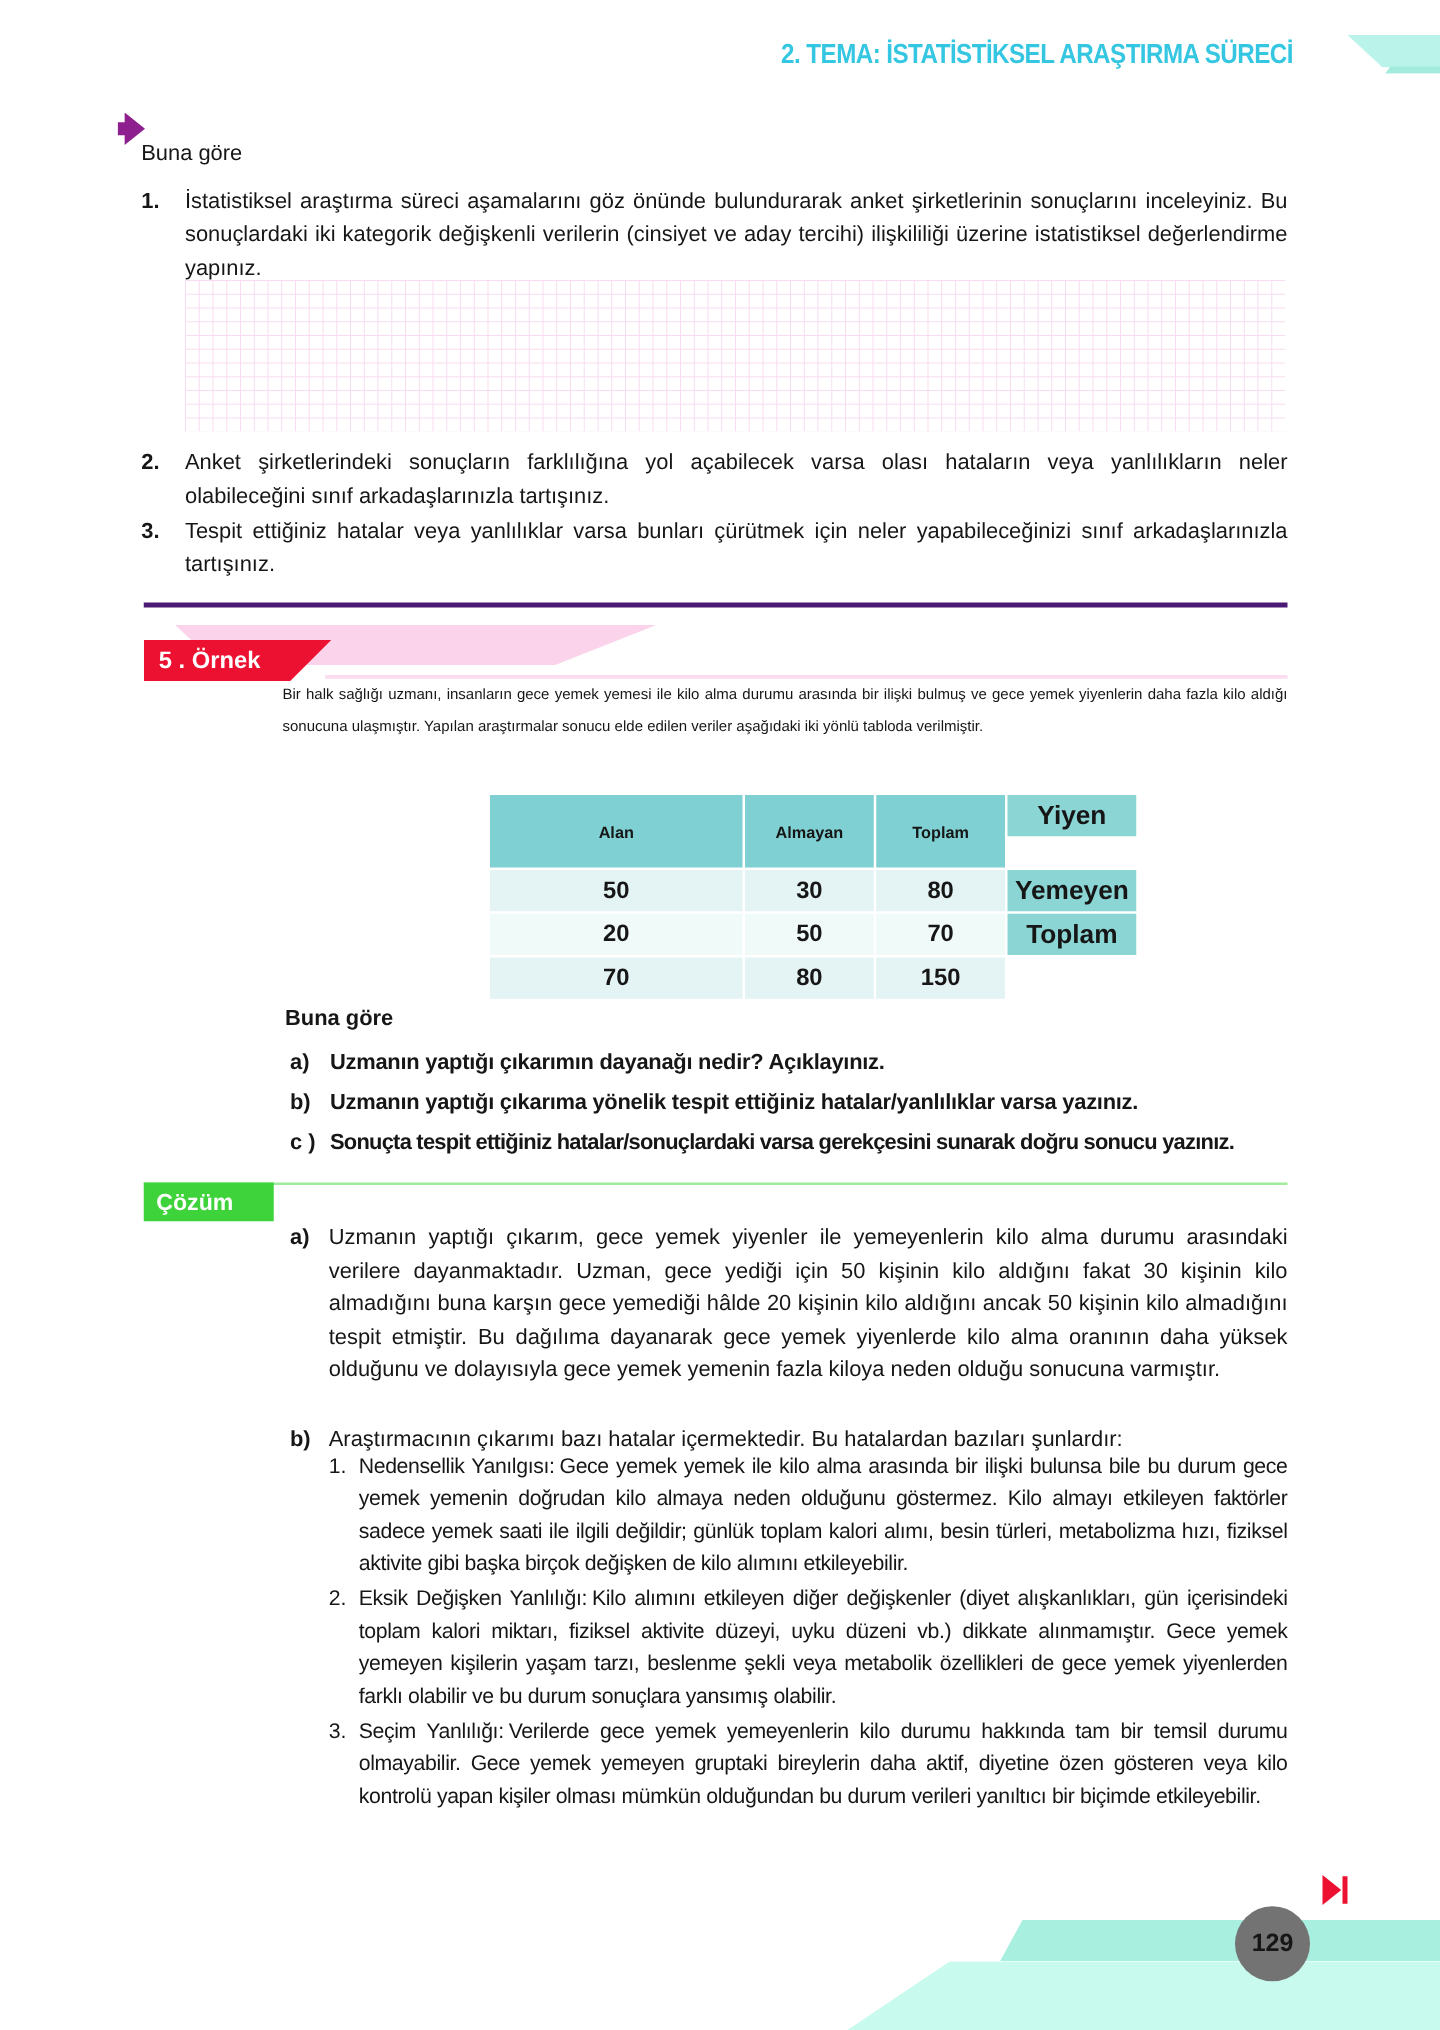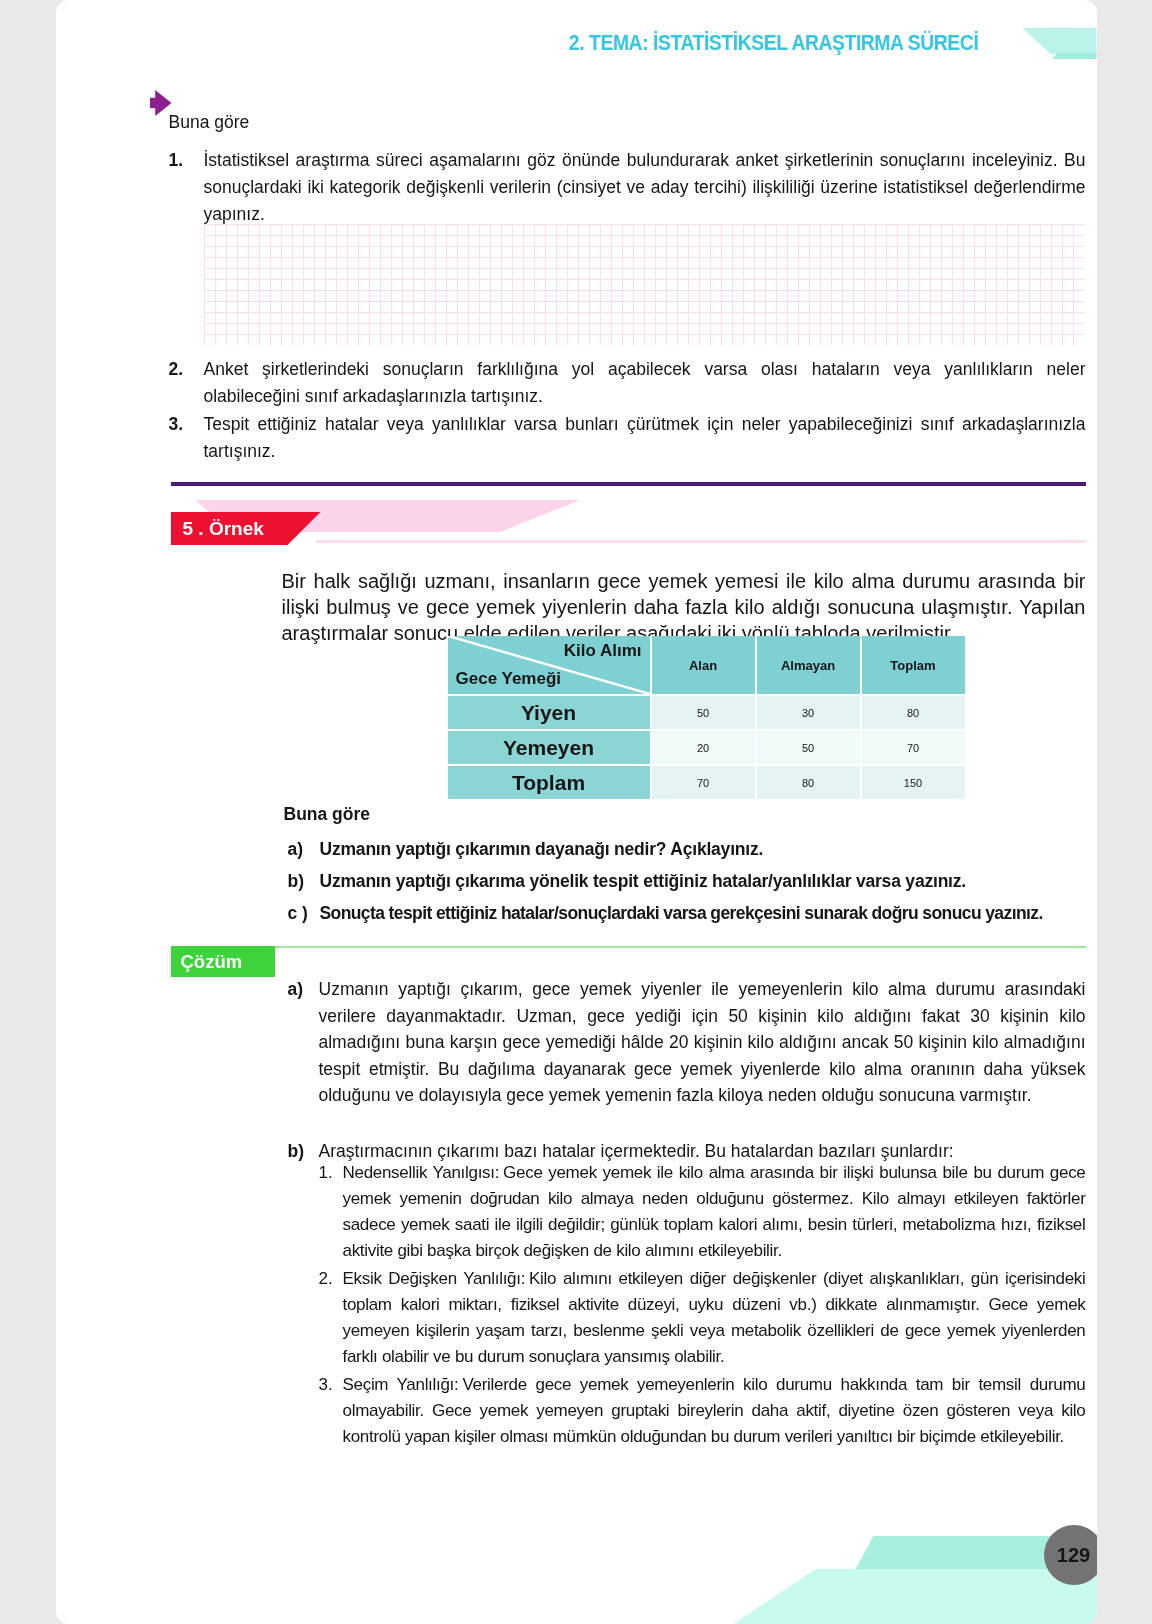--- a/index.html
+++ b/index.html
@@ -13,22 +13,22 @@
     --green-line:#a0eb9b;
     --teal-head:#7fd0d2;
     --teal-label:#8bd5d5;
     --cell-a:#e4f3f4;
     --cell-b:#f0faf9;
     --foot-dark:#a9efdf;
     --foot-light:#c9faee;
     --ink:#161616;
   }
   html,body{margin:0;padding:0;background:#e9e9e9;}
-  #page{position:relative;width:1041px;height:1624px;background:#fff;margin:0 auto;
-        font-family:"Liberation Sans",sans-serif;color:var(--ink);overflow:hidden;border-radius:13px;}
+  #page{position:relative;width:1152px;height:1624px;background:#fff;margin:0 auto;
+        font-family:"Liberation Sans",sans-serif;color:var(--ink);overflow:hidden;}
 
   
   .hdr-title{position:absolute;top:30px;right:118px;font-size:22px;font-weight:700;
              color:var(--cyan);letter-spacing:-0.5px;transform:scaleX(0.88);transform-origin:right center;white-space:nowrap;}
   .hdr-deco-1{position:absolute;top:28px;right:0;width:74px;height:26px;background:#baf3e9;
               clip-path:polygon(0 0,100% 0,100% 100%,38% 100%);}
   .hdr-deco-2{position:absolute;top:53px;right:0;width:44px;height:6px;background:#a3ebdd;
               clip-path:polygon(10% 0,100% 0,100% 100%,0 100%);}
 
   
@@ -47,34 +47,34 @@
   .purple-rule{position:absolute;left:115px;top:482px;width:915px;height:4px;background:var(--rule-purple);}
 
   
   .ornek-pink{position:absolute;left:140px;top:500px;width:385px;height:32px;background:var(--pink);
               clip-path:polygon(0 0,100% 0,79% 100%,9% 100%);}
   .ornek-line{position:absolute;left:260px;top:540px;width:770px;height:3px;background:var(--pink-line);}
   .ornek-label{position:absolute;left:115px;top:512px;width:150px;height:33px;background:var(--red);
                clip-path:polygon(0 0,100% 0,78% 100%,0 100%);
                color:#fff;font-weight:700;font-size:19px;line-height:33px;padding-left:12px;box-sizing:border-box;}
 
-  .ex-par{position:absolute;left:226px;top:568px;width:804px;font-size:20px;line-height:26px;text-align:justify;}
+  .ex-par{position:absolute;left:226px;top:542px;width:804px;font-size:12px;line-height:26px;text-align:justify;}
 
   
   .tbl{position:absolute;left:392px;top:636px;display:grid;
        grid-template-columns:202px 103px 103px 103px;grid-auto-rows:auto;gap:2px;background:#fff;}
   .tbl .corner{position:relative;width:202px;height:58px;background:var(--teal-head);}
   .tbl .corner svg{position:absolute;left:0;top:0;}
   .corner-top{position:absolute;right:8px;top:5px;font-weight:700;font-size:17px;}
   .corner-bottom{position:absolute;left:8px;bottom:5px;font-weight:700;font-size:17px;}
   .tbl .hcell{height:58px;background:var(--teal-head);font-weight:700;font-size:13px;
               display:flex;align-items:center;justify-content:center;}
   .tbl .rlabel{height:33px;background:var(--teal-label);font-weight:700;font-size:21px;
                display:flex;align-items:center;justify-content:center;}
-  .tbl .dcell{height:33px;font-size:11px;display:flex;align-items:center;justify-content:center;}
+  .tbl .dcell{height:33px;font-size:19px;display:flex;align-items:center;justify-content:center;font-weight:bold;}
   .tbl .row-a{background:var(--cell-a);}
   .tbl .row-b{background:var(--cell-b);}
 
   .ex-lead{position:absolute;left:228px;top:804px;font-size:17.5px;font-weight:700;}
   .question{position:absolute;left:232px;width:800px;font-size:17.5px;font-weight:700;line-height:22px;}
   .question .num{position:absolute;left:0;}
   .question .txt{display:block;margin-left:32px;letter-spacing:-0.2px;}
   #q-a{top:838px;} #q-b{top:870px;} #q-c{top:902px;}
   #q-c .txt{letter-spacing:-0.6px;}
 
@@ -137,27 +137,20 @@
 
   <div class="purple-rule"></div>
 
   <div class="ornek-pink"></div>
   <div class="ornek-line"></div>
   <div class="ornek-label">5 . Örnek</div>
 
   <div class="ex-par">Bir halk sağlığı uzmanı, insanların gece yemek yemesi ile kilo alma durumu arasında bir ilişki bulmuş ve gece yemek yiyenlerin daha fazla kilo aldığı sonucuna ulaşmıştır. Yapılan araştırmalar sonucu elde edilen veriler aşağıdaki iki yönlü tabloda verilmiştir.</div>
 
   <div class="tbl">
-    <div class="corner">
-      <svg width="202" height="58">
-        <line x1="0" y1="0" x2="202" y2="58" stroke="#ffffff" stroke-width="2.5"></line>
-      </svg>
-      <span class="corner-top">Kilo Alımı</span>
-      <span class="corner-bottom">Gece Yemeği</span>
-    </div>
     <div class="hcell">Alan</div>
     <div class="hcell">Almayan</div>
     <div class="hcell">Toplam</div>
 
     <div class="rlabel">Yiyen</div>
     <div class="dcell row-a">50</div>
     <div class="dcell row-a">30</div>
     <div class="dcell row-a">80</div>
 
     <div class="rlabel">Yemeyen</div>

